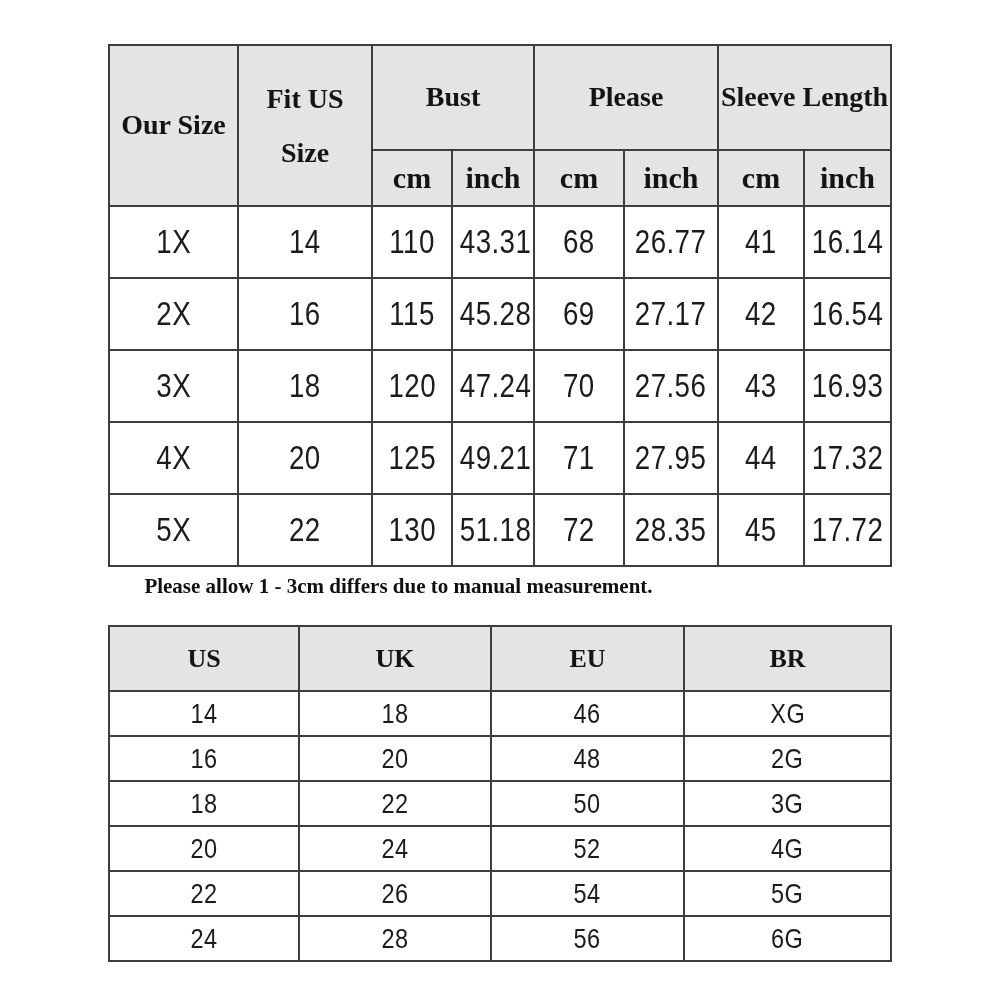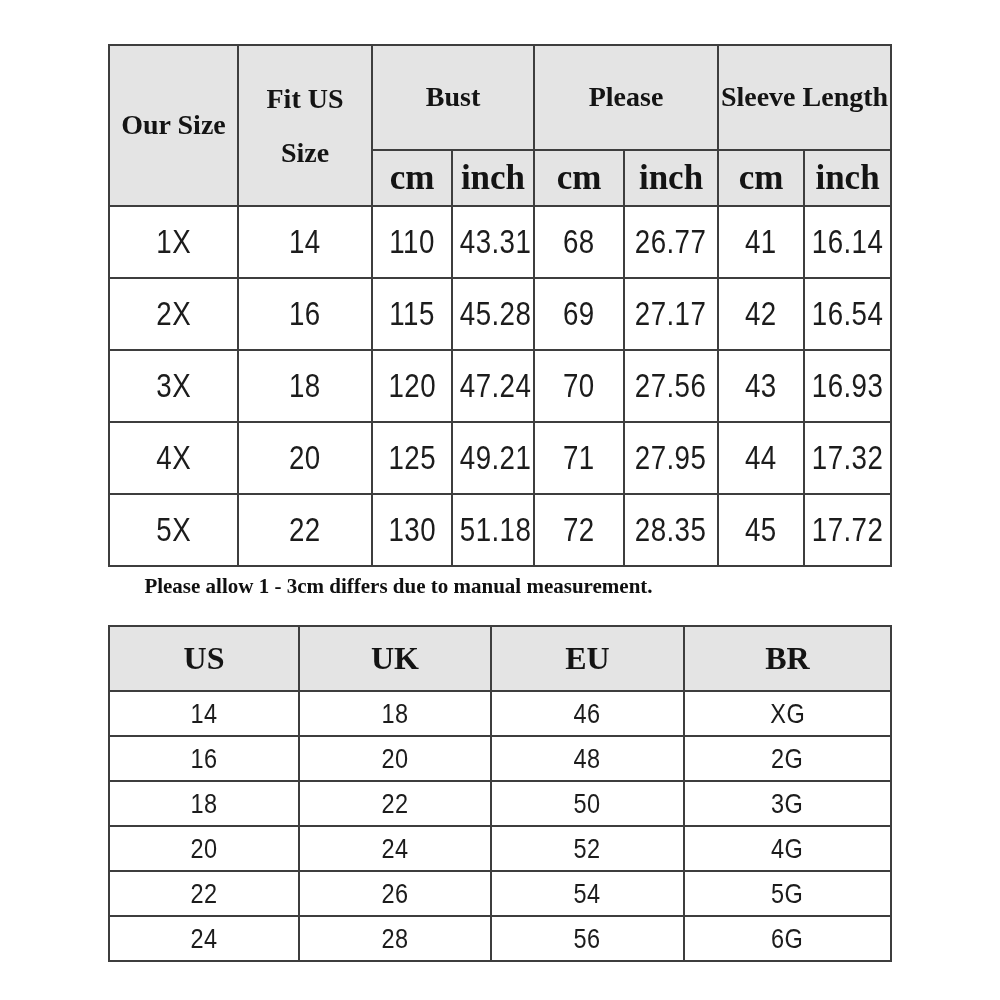--- a/index.html
+++ b/index.html
@@ -8,22 +8,22 @@
   table{border-collapse:collapse;table-layout:fixed;position:absolute;background:#ffffff;}
   table.size-chart{left:108px;top:36px;width:782px;border:2px solid #4a4a4a;margin-top:8px;}
   table.conv-chart{left:108px;top:625px;width:782px;border:2px solid #4a4a4a;}
 
   th,td{border:2px solid #3e3e3e;text-align:center;vertical-align:middle;padding:0;overflow:hidden;}
 
   
   th{background:#e4e4e4;font-family:"Liberation Serif",serif;font-weight:bold;color:#141414;}
   .size-chart th{font-size:28px;line-height:1.15;}
   .size-chart th.fit-us{line-height:1.9;padding:0 14px;}
-  .size-chart tr.subhead th{font-size:35px;}
-  .conv-chart th{font-size:32px;}
+  .size-chart tr.subhead th{font-size:30px;}
+  .conv-chart th{font-size:26px;}
 
   
   td{font-family:"Liberation Sans",sans-serif;color:#1c1c1c;background:#ffffff;}
   .size-chart td{font-size:33px;}
   .conv-chart td{font-size:28px;}
   td .n{display:inline-block;transform:scaleX(0.84);transform-origin:center;white-space:nowrap;letter-spacing:0.5px;}
 
   .size-chart tr.h1{height:105px;}
   .size-chart tr.subhead{height:56px;}
   .size-chart tr.data{height:72px;}

